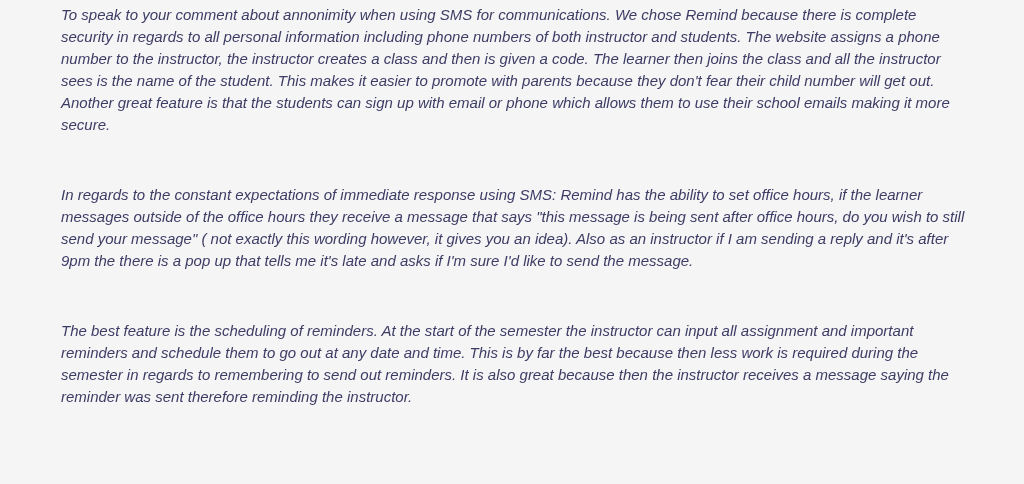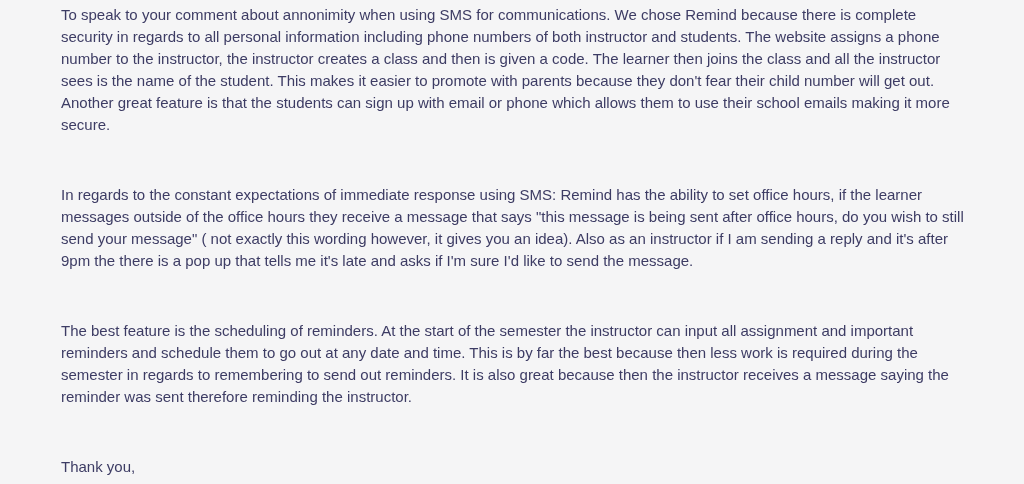--- a/index.html
+++ b/index.html
@@ -18,20 +18,21 @@
     width: 1024px;
     height: 484px;
     padding: 4px 30px 0 61px;
     font-size: 15px;
     line-height: 22px;
     color: #3d3c64;
   }
   .para {
     margin: 0 0 48px 0;
     white-space: pre-line;
+    font-style: italic;
   }
   .para:last-child {
     margin-bottom: 0;
   }
 </style>
 </head>
 <body>
 
 <main class="post-body">
     <p class="para">To speak to your comment about annonimity when using SMS for communications. We chose Remind because there is complete
@@ -41,14 +42,13 @@
 Another great feature is that the students can sign up with email or phone which allows them to use their school emails making it more
 secure.</p>
     <p class="para">In regards to the constant expectations of immediate response using SMS: Remind has the ability to set office hours, if the learner
 messages outside of the office hours they receive a message that says "this message is being sent after office hours, do you wish to still
 send your message" ( not exactly this wording however, it gives you an idea). Also as an instructor if I am sending a reply and it's after
 9pm the there is a pop up that tells me it's late and asks if I'm sure I'd like to send the message.</p>
     <p class="para">The best feature is the scheduling of reminders. At the start of the semester the instructor can input all assignment and important
 reminders and schedule them to go out at any date and time. This is by far the best because then less work is required during the
 semester in regards to remembering to send out reminders. It is also great because then the instructor receives a message saying the
 reminder was sent therefore reminding the instructor.</p>
-    <p class="para">Thank you,</p>
   </main>
 
 </body></html>

